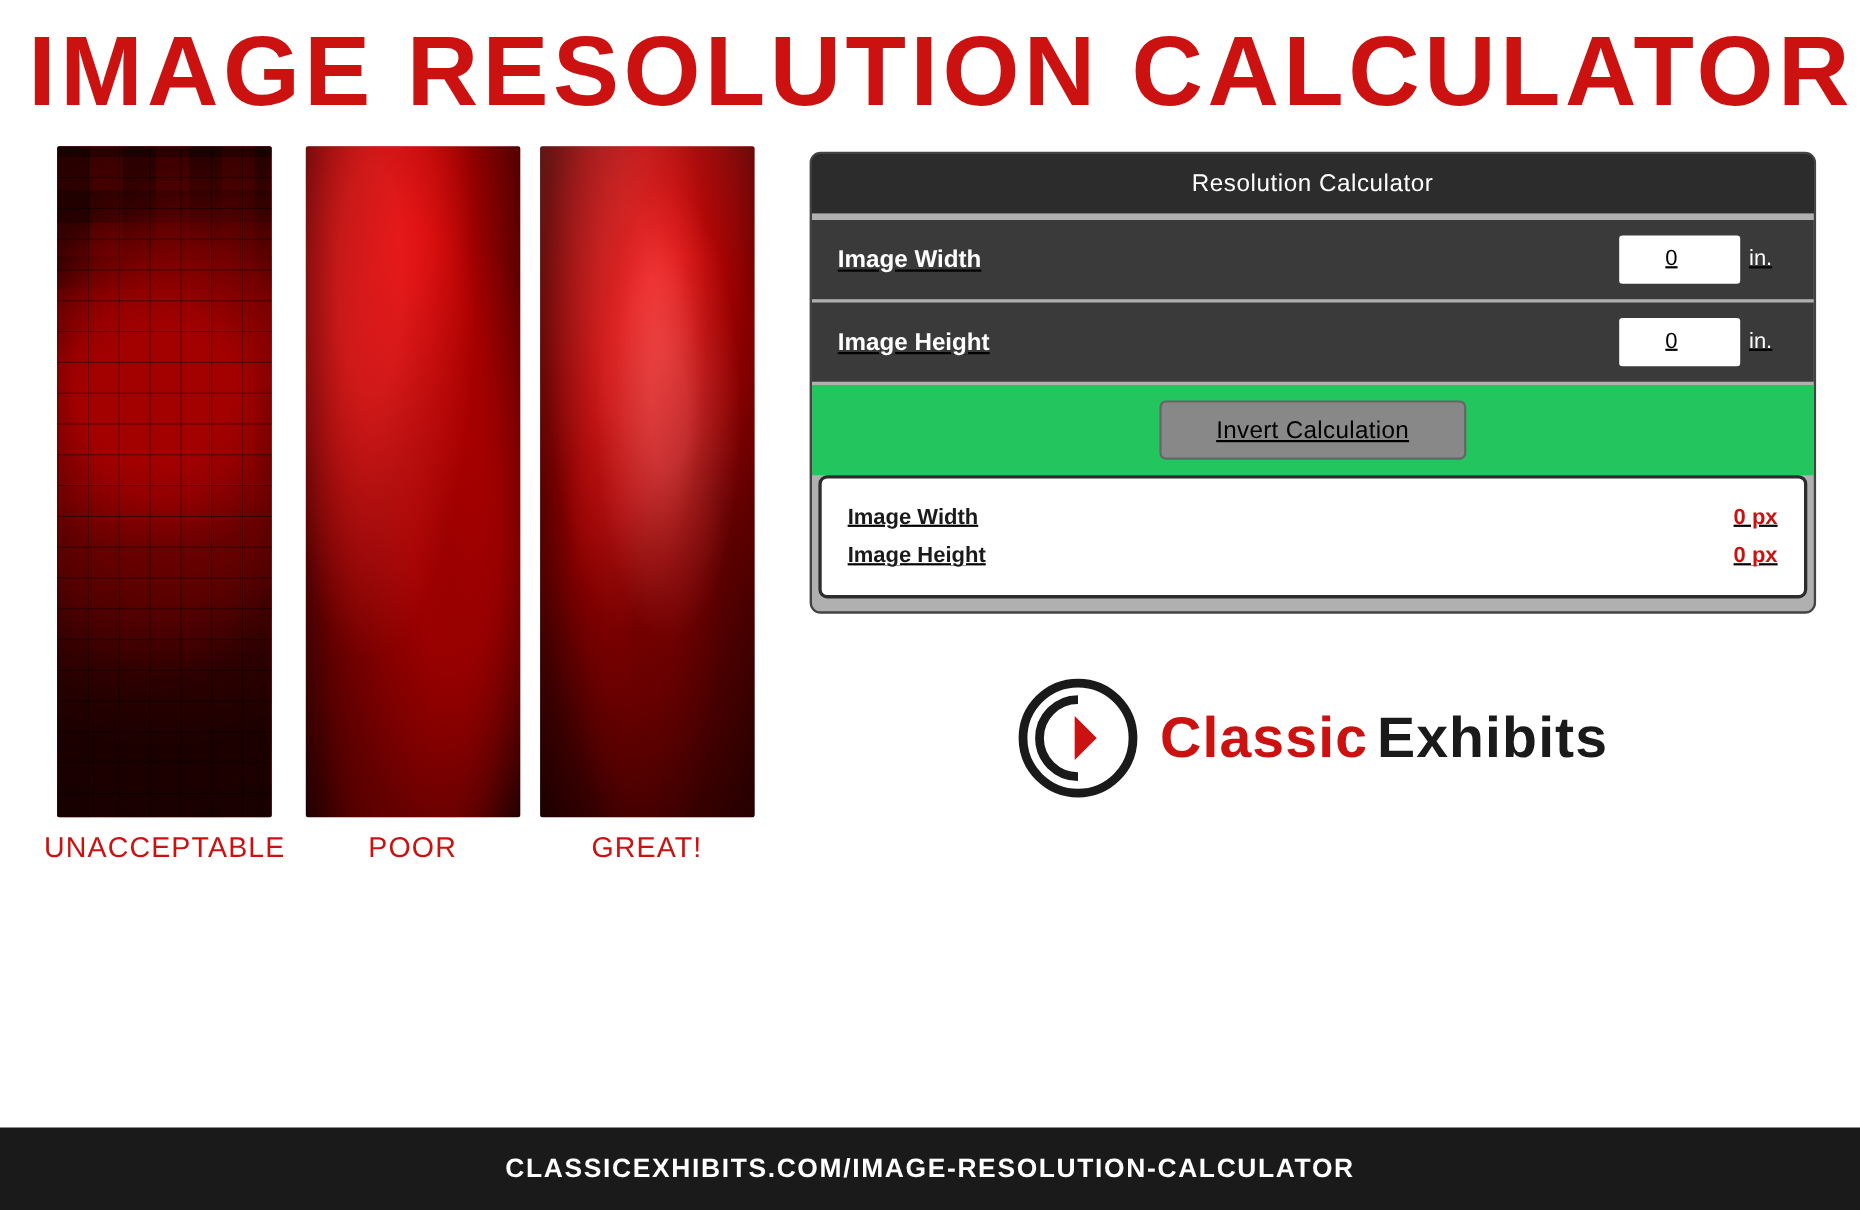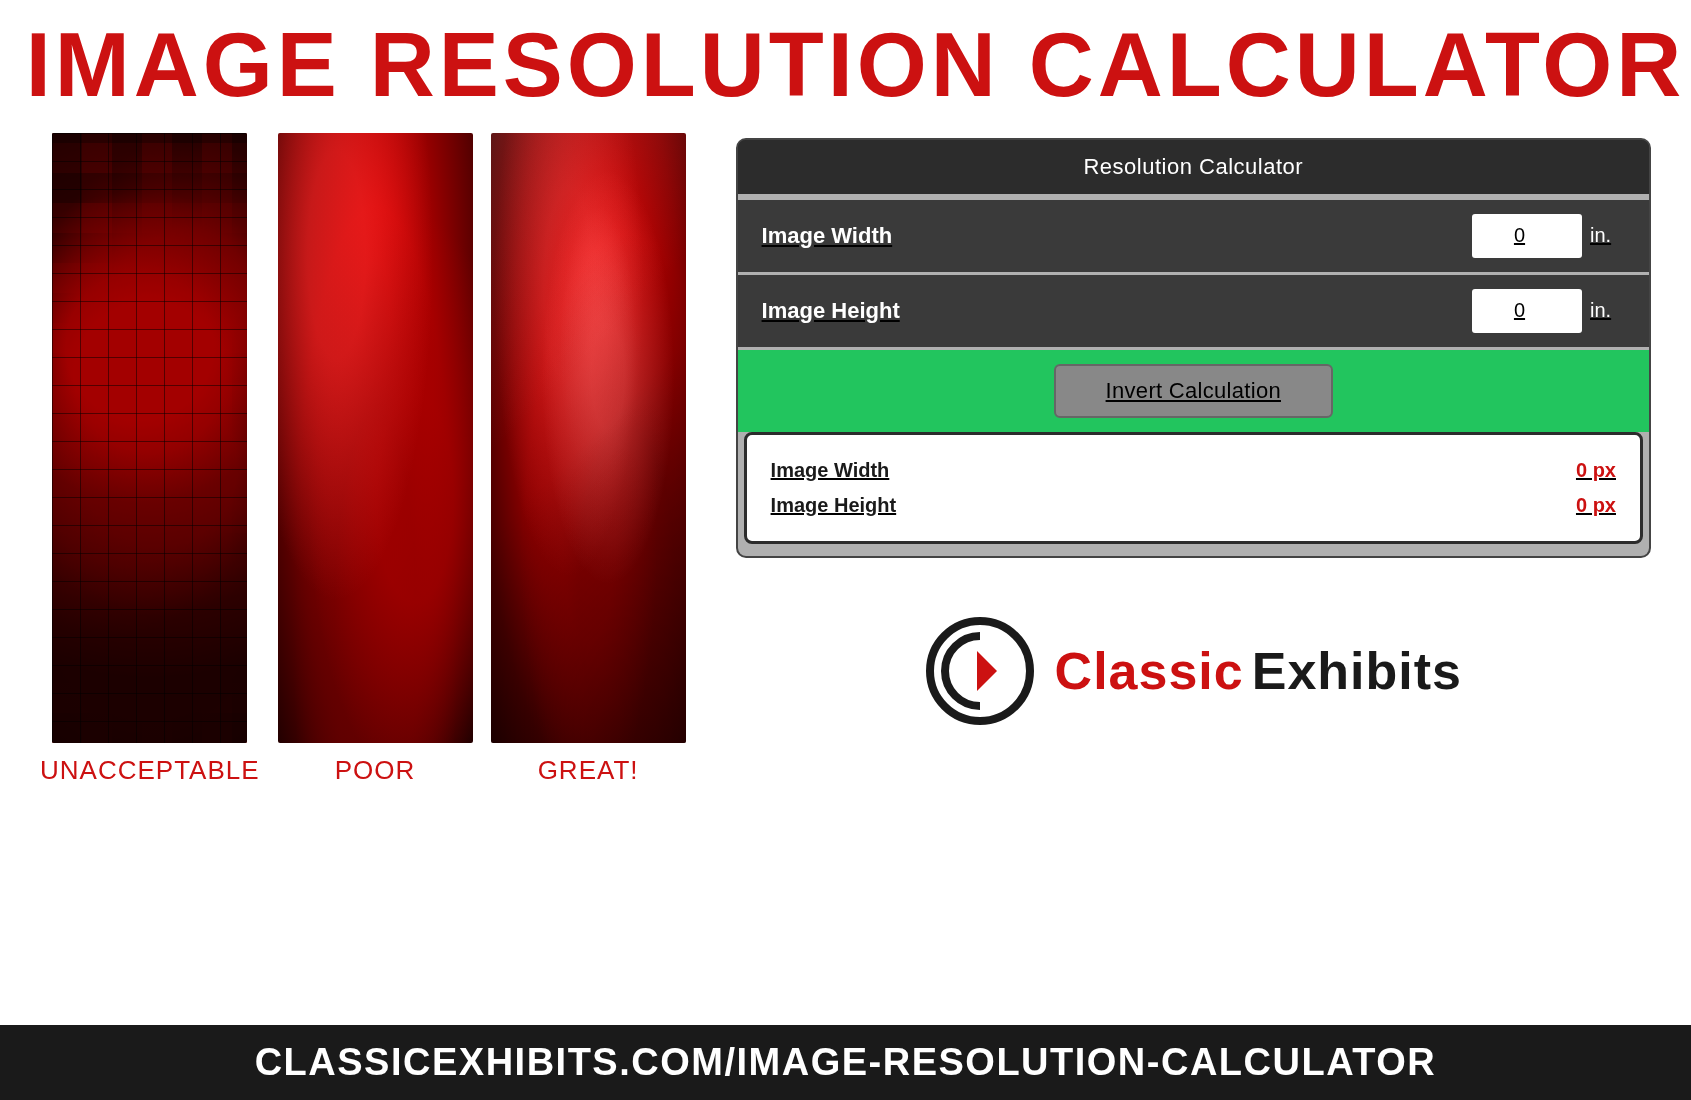--- a/index.html
+++ b/index.html
@@ -299,21 +299,21 @@
       left: 0;
       right: 0;
       background: #1a1a1a;
       height: 75px;
       display: flex;
       align-items: center;
       justify-content: center;
     }
 
     .footer-text {
-      font-size: 38px;
+      font-size: 24px;
       font-weight: 900;
       color: #ffffff;
       letter-spacing: 1.5px;
       text-transform: uppercase;
     }
 
     
     .pixel-grid {
       position: absolute;
       inset: 0;

